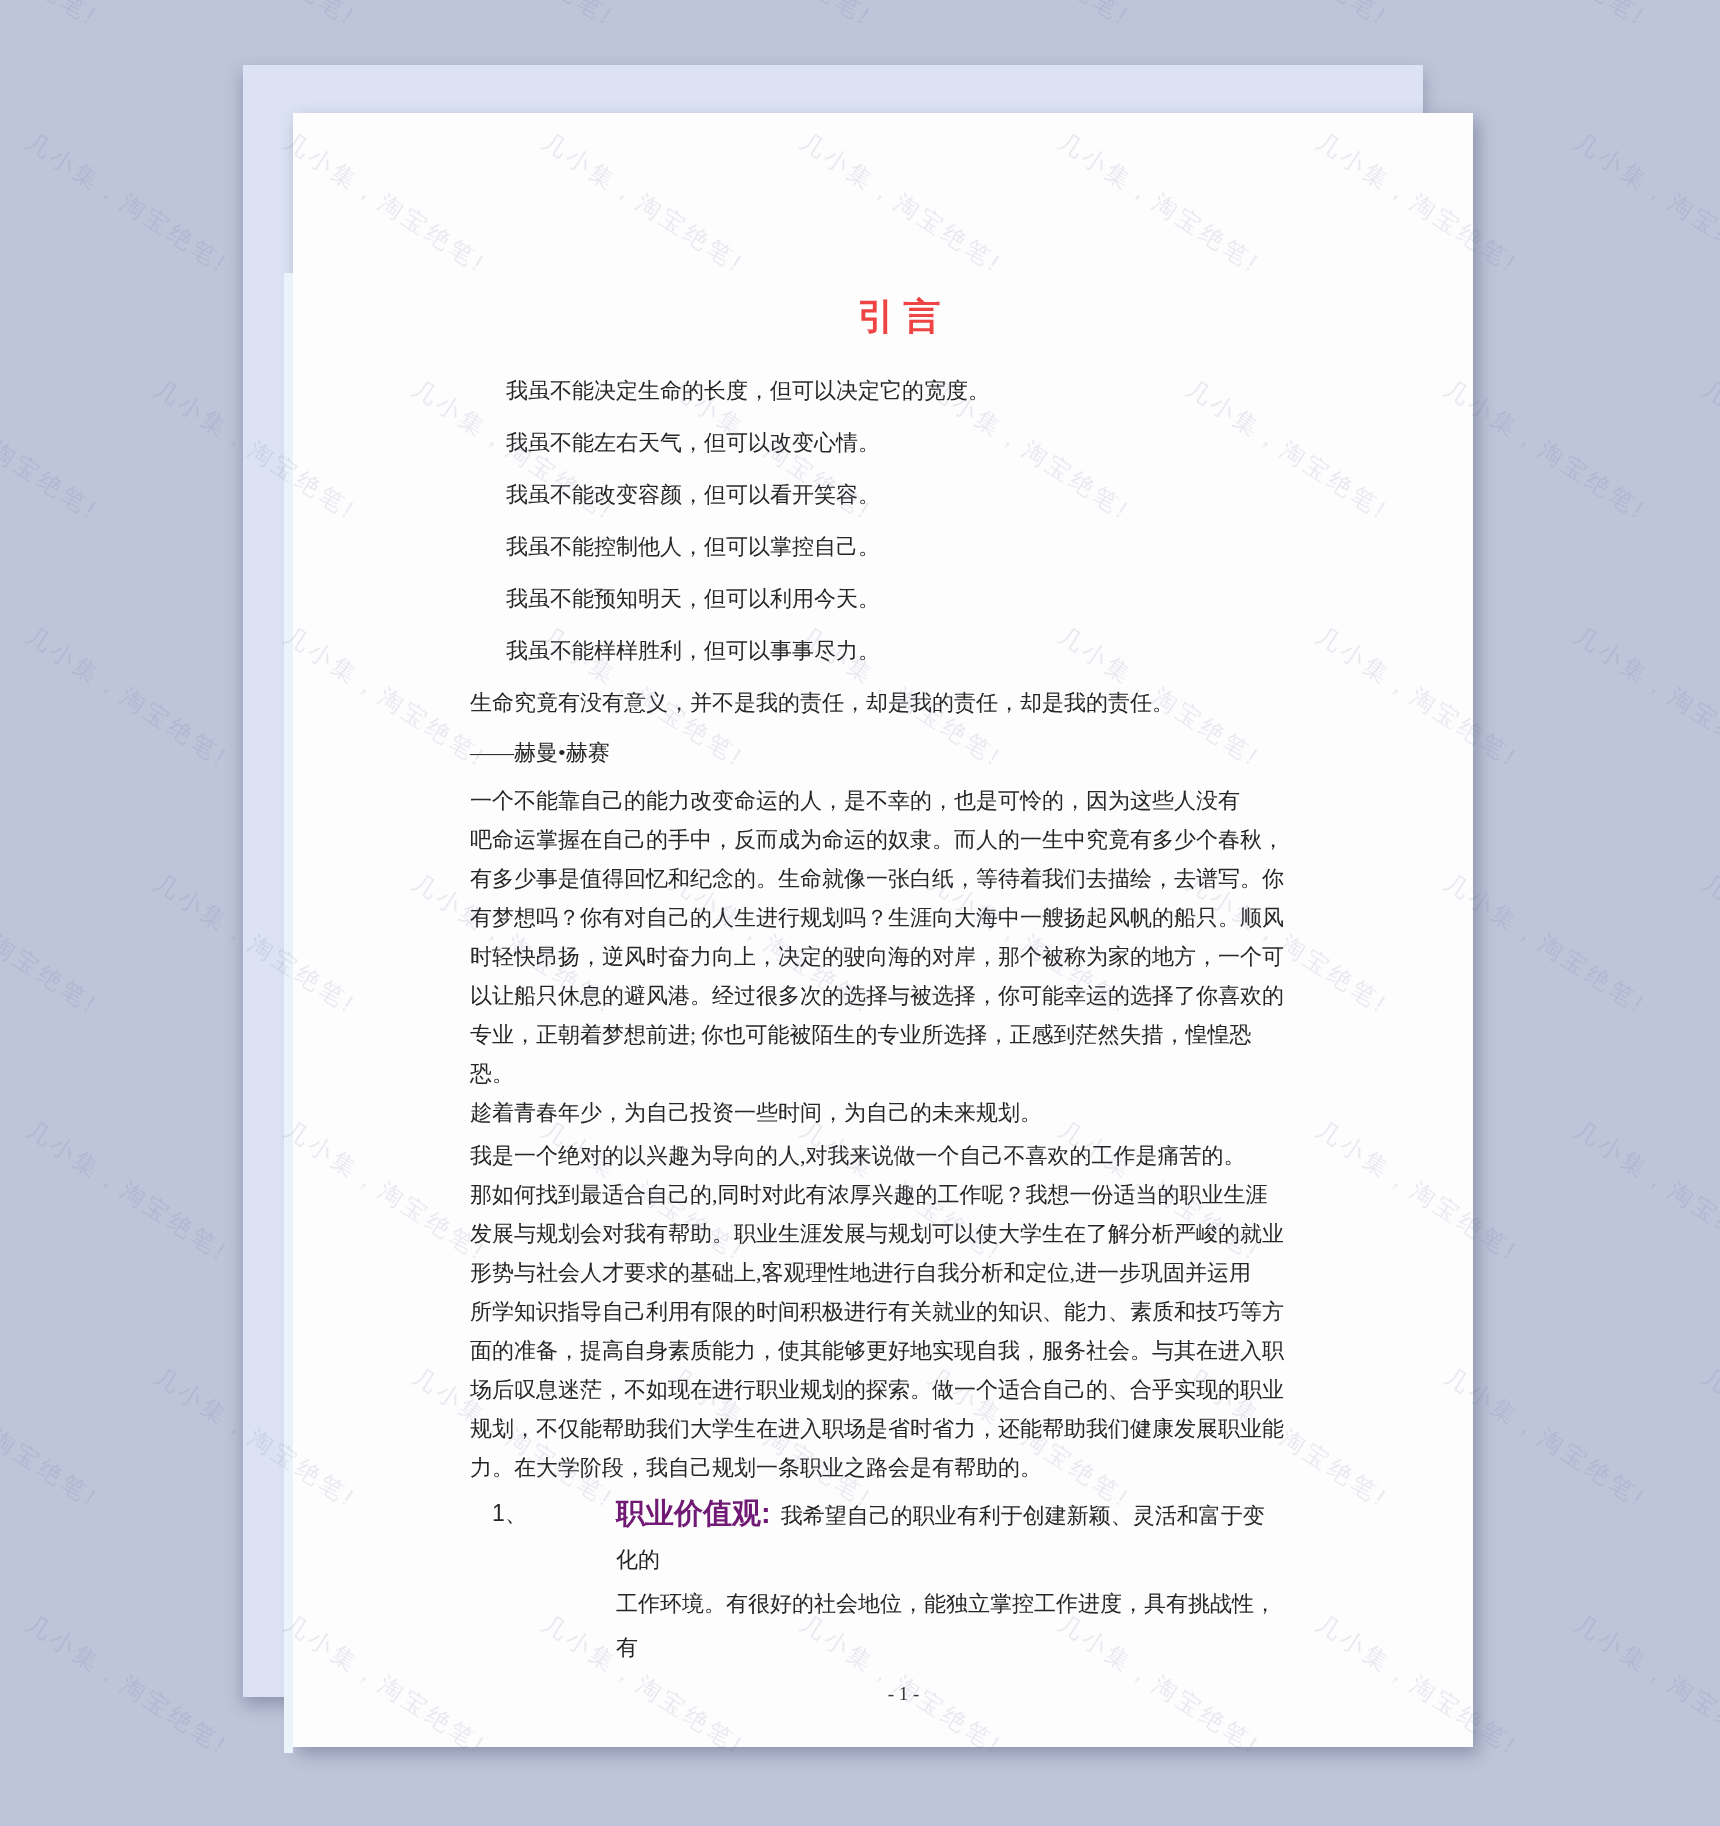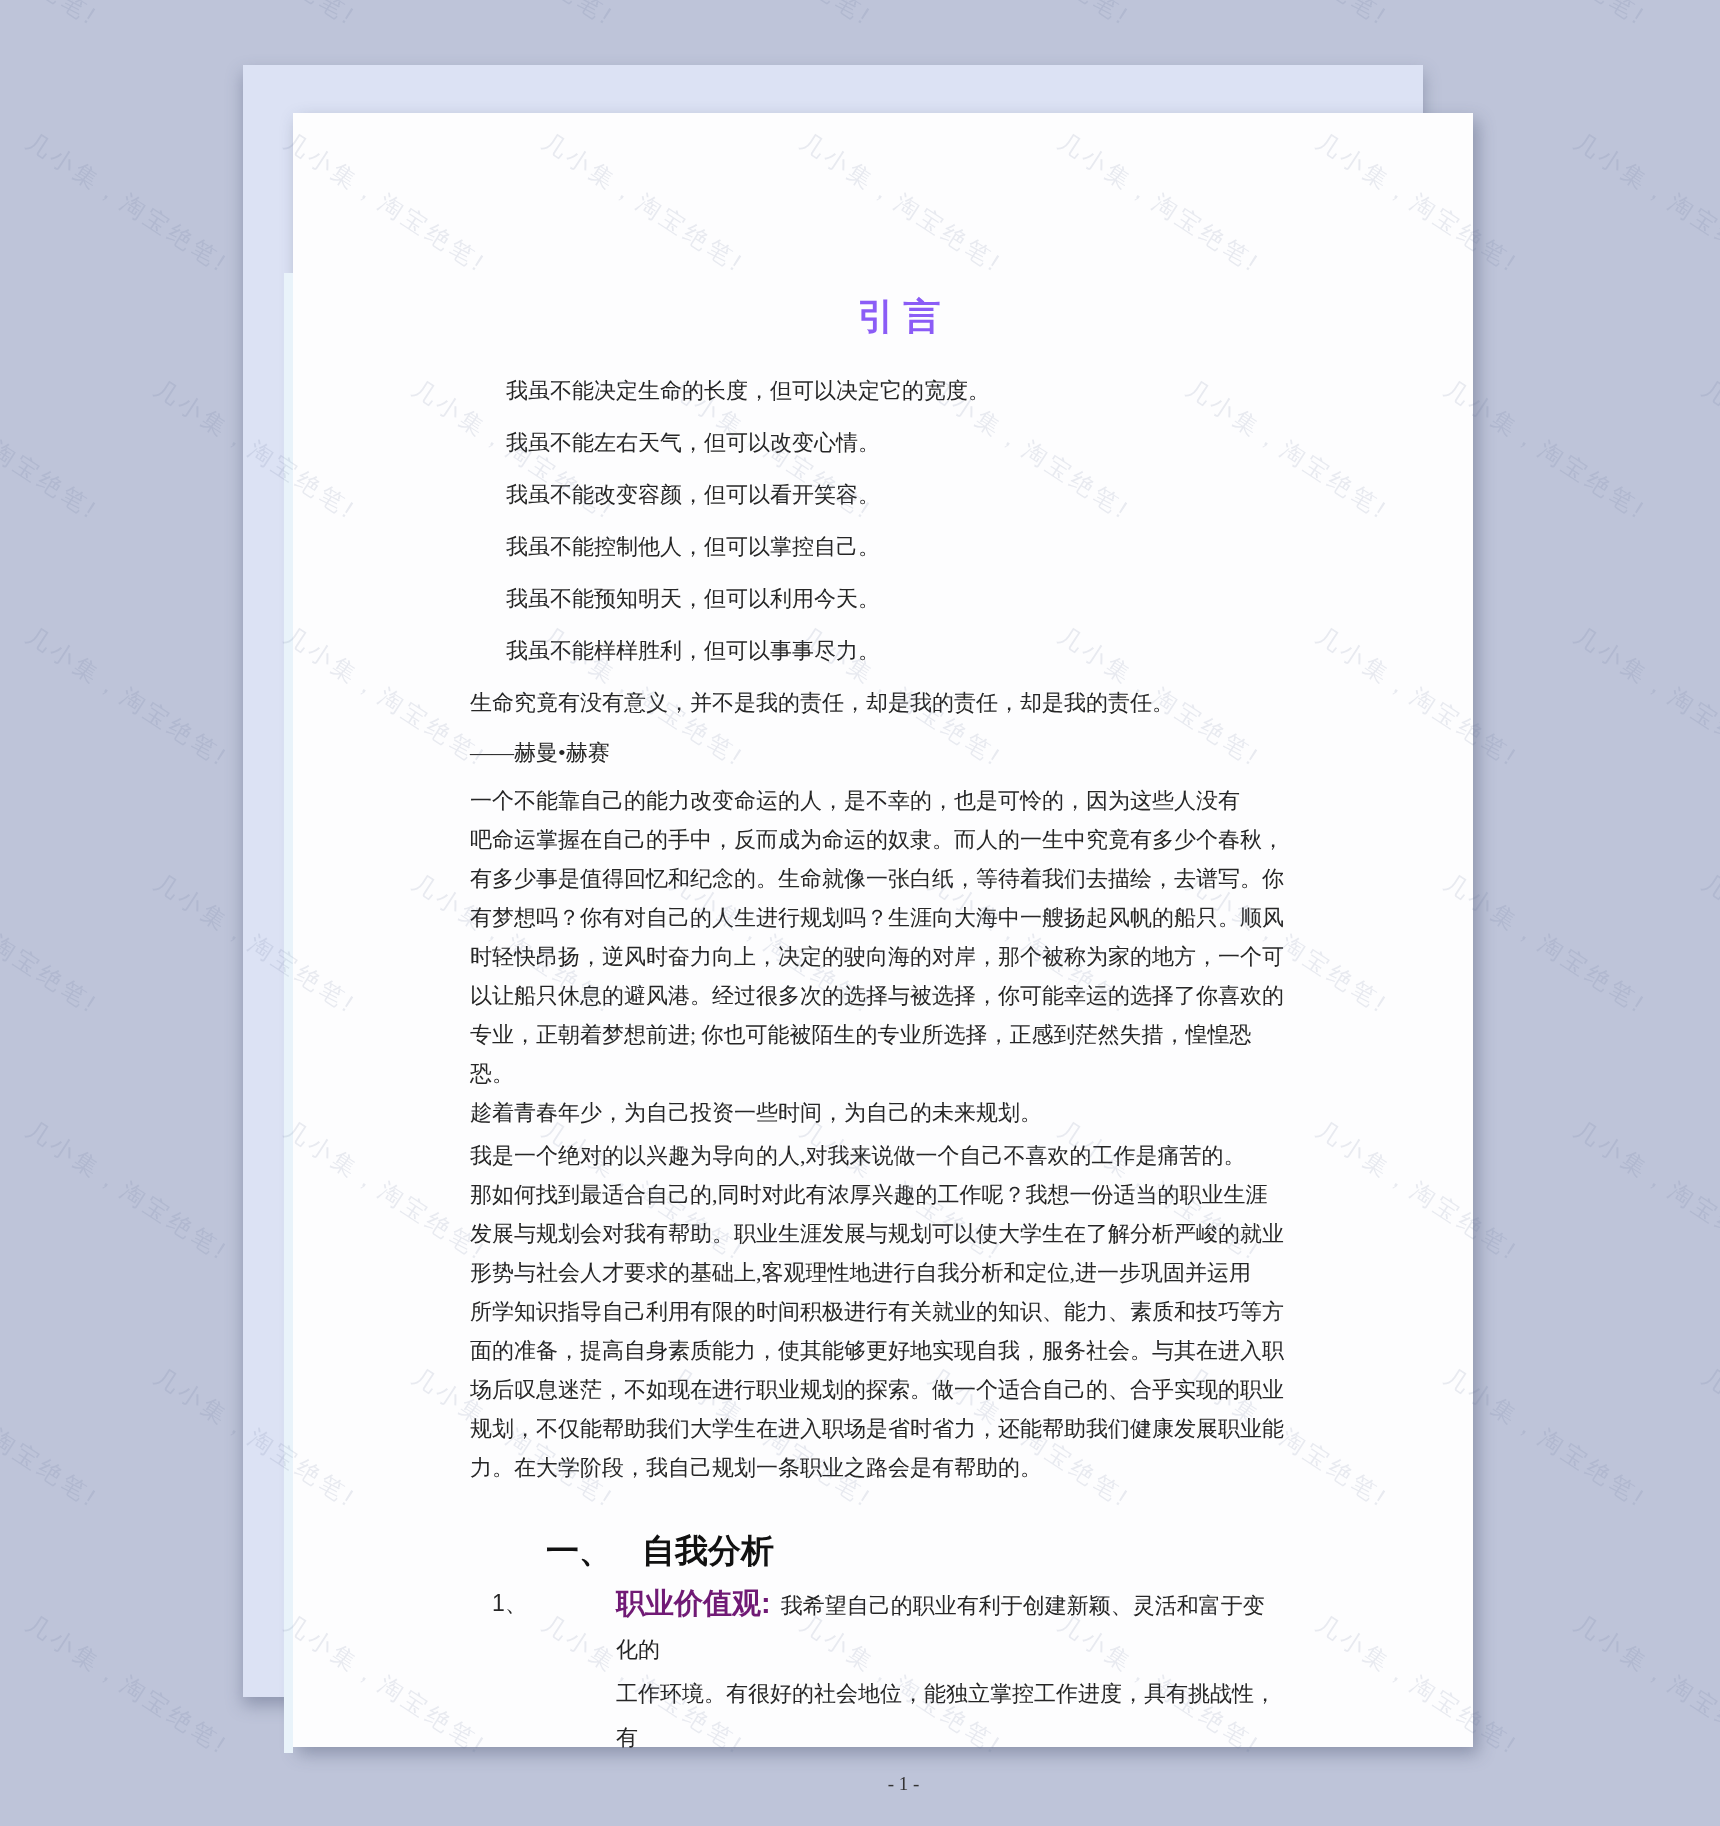--- a/index.html
+++ b/index.html
@@ -38,21 +38,21 @@
   }
   .doc-title{
     margin:180px 0 0 0;
     text-align:center;
     padding-left:52px;           
     font-family:"Liberation Sans","DejaVu Sans",sans-serif;
     font-weight:700;
     font-size:37px;
     line-height:48px;
     letter-spacing:9px;
-    color:#8b5cf6;
+    color:#ef4444;
   }
   .poem{
     margin-top:24px;
     padding-left:36px;
     line-height:52px;
   }
   .poem-final{
     line-height:52px;
   }
   .attribution{
@@ -133,23 +133,20 @@
       <div class="poem">我虽不能决定生命的长度，但可以决定它的宽度。<br>我虽不能左右天气，但可以改变心情。<br>我虽不能改变容颜，但可以看开笑容。<br>我虽不能控制他人，但可以掌控自己。<br>我虽不能预知明天，但可以利用今天。<br>我虽不能样样胜利，但可以事事尽力。</div>
 
       <div class="poem-final">生命究竟有没有意义，并不是我的责任，却是我的责任，却是我的责任。</div>
 
       <div class="attribution">——赫曼•赫赛</div>
 
       <div class="para">一个不能靠自己的能力改变命运的人，是不幸的，也是可怜的，因为这些人没有<br>吧命运掌握在自己的手中，反而成为命运的奴隶。而人的一生中究竟有多少个春秋，<br>有多少事是值得回忆和纪念的。生命就像一张白纸，等待着我们去描绘，去谱写。你<br>有梦想吗？你有对自己的人生进行规划吗？生涯向大海中一艘扬起风帆的船只。顺风<br>时轻快昂扬，逆风时奋力向上，决定的驶向海的对岸，那个被称为家的地方，一个可<br>以让船只休息的避风港。经过很多次的选择与被选择，你可能幸运的选择了你喜欢的<br>专业，正朝着梦想前进; 你也可能被陌生的专业所选择，正感到茫然失措，惶惶恐恐。<br>趁着青春年少，为自己投资一些时间，为自己的未来规划。</div>
 
       <div class="para">我是一个绝对的以兴趣为导向的人,对我来说做一个自己不喜欢的工作是痛苦的。<br>那如何找到最适合自己的,同时对此有浓厚兴趣的工作呢？我想一份适当的职业生涯<br>发展与规划会对我有帮助。职业生涯发展与规划可以使大学生在了解分析严峻的就业<br>形势与社会人才要求的基础上,客观理性地进行自我分析和定位,进一步巩固并运用<br>所学知识指导自己利用有限的时间积极进行有关就业的知识、能力、素质和技巧等方<br>面的准备，提高自身素质能力，使其能够更好地实现自我，服务社会。与其在进入职<br>场后叹息迷茫，不如现在进行职业规划的探索。做一个适合自己的、合乎实现的职业<br>规划，不仅能帮助我们大学生在进入职场是省时省力，还能帮助我们健康发展职业能<br>力。在大学阶段，我自己规划一条职业之路会是有帮助的。</div>
 
-      <div class="section-heading">
-        <span class="sec-num">一、</span><span class="sec-title">自我分析</span>
-      </div>
 
       <div class="list-item">
         <span class="list-num">1、</span>
         <span class="list-label">职业价值观:</span><span>我希望自己的职业有利于创建新颖、灵活和富于变化的<br>工作环境。有很好的社会地位，能独立掌控工作进度，具有挑战性，有</span>
       </div>
 
       <div class="page-footer">- 1 -</div>
 
     </div>
   </div>

